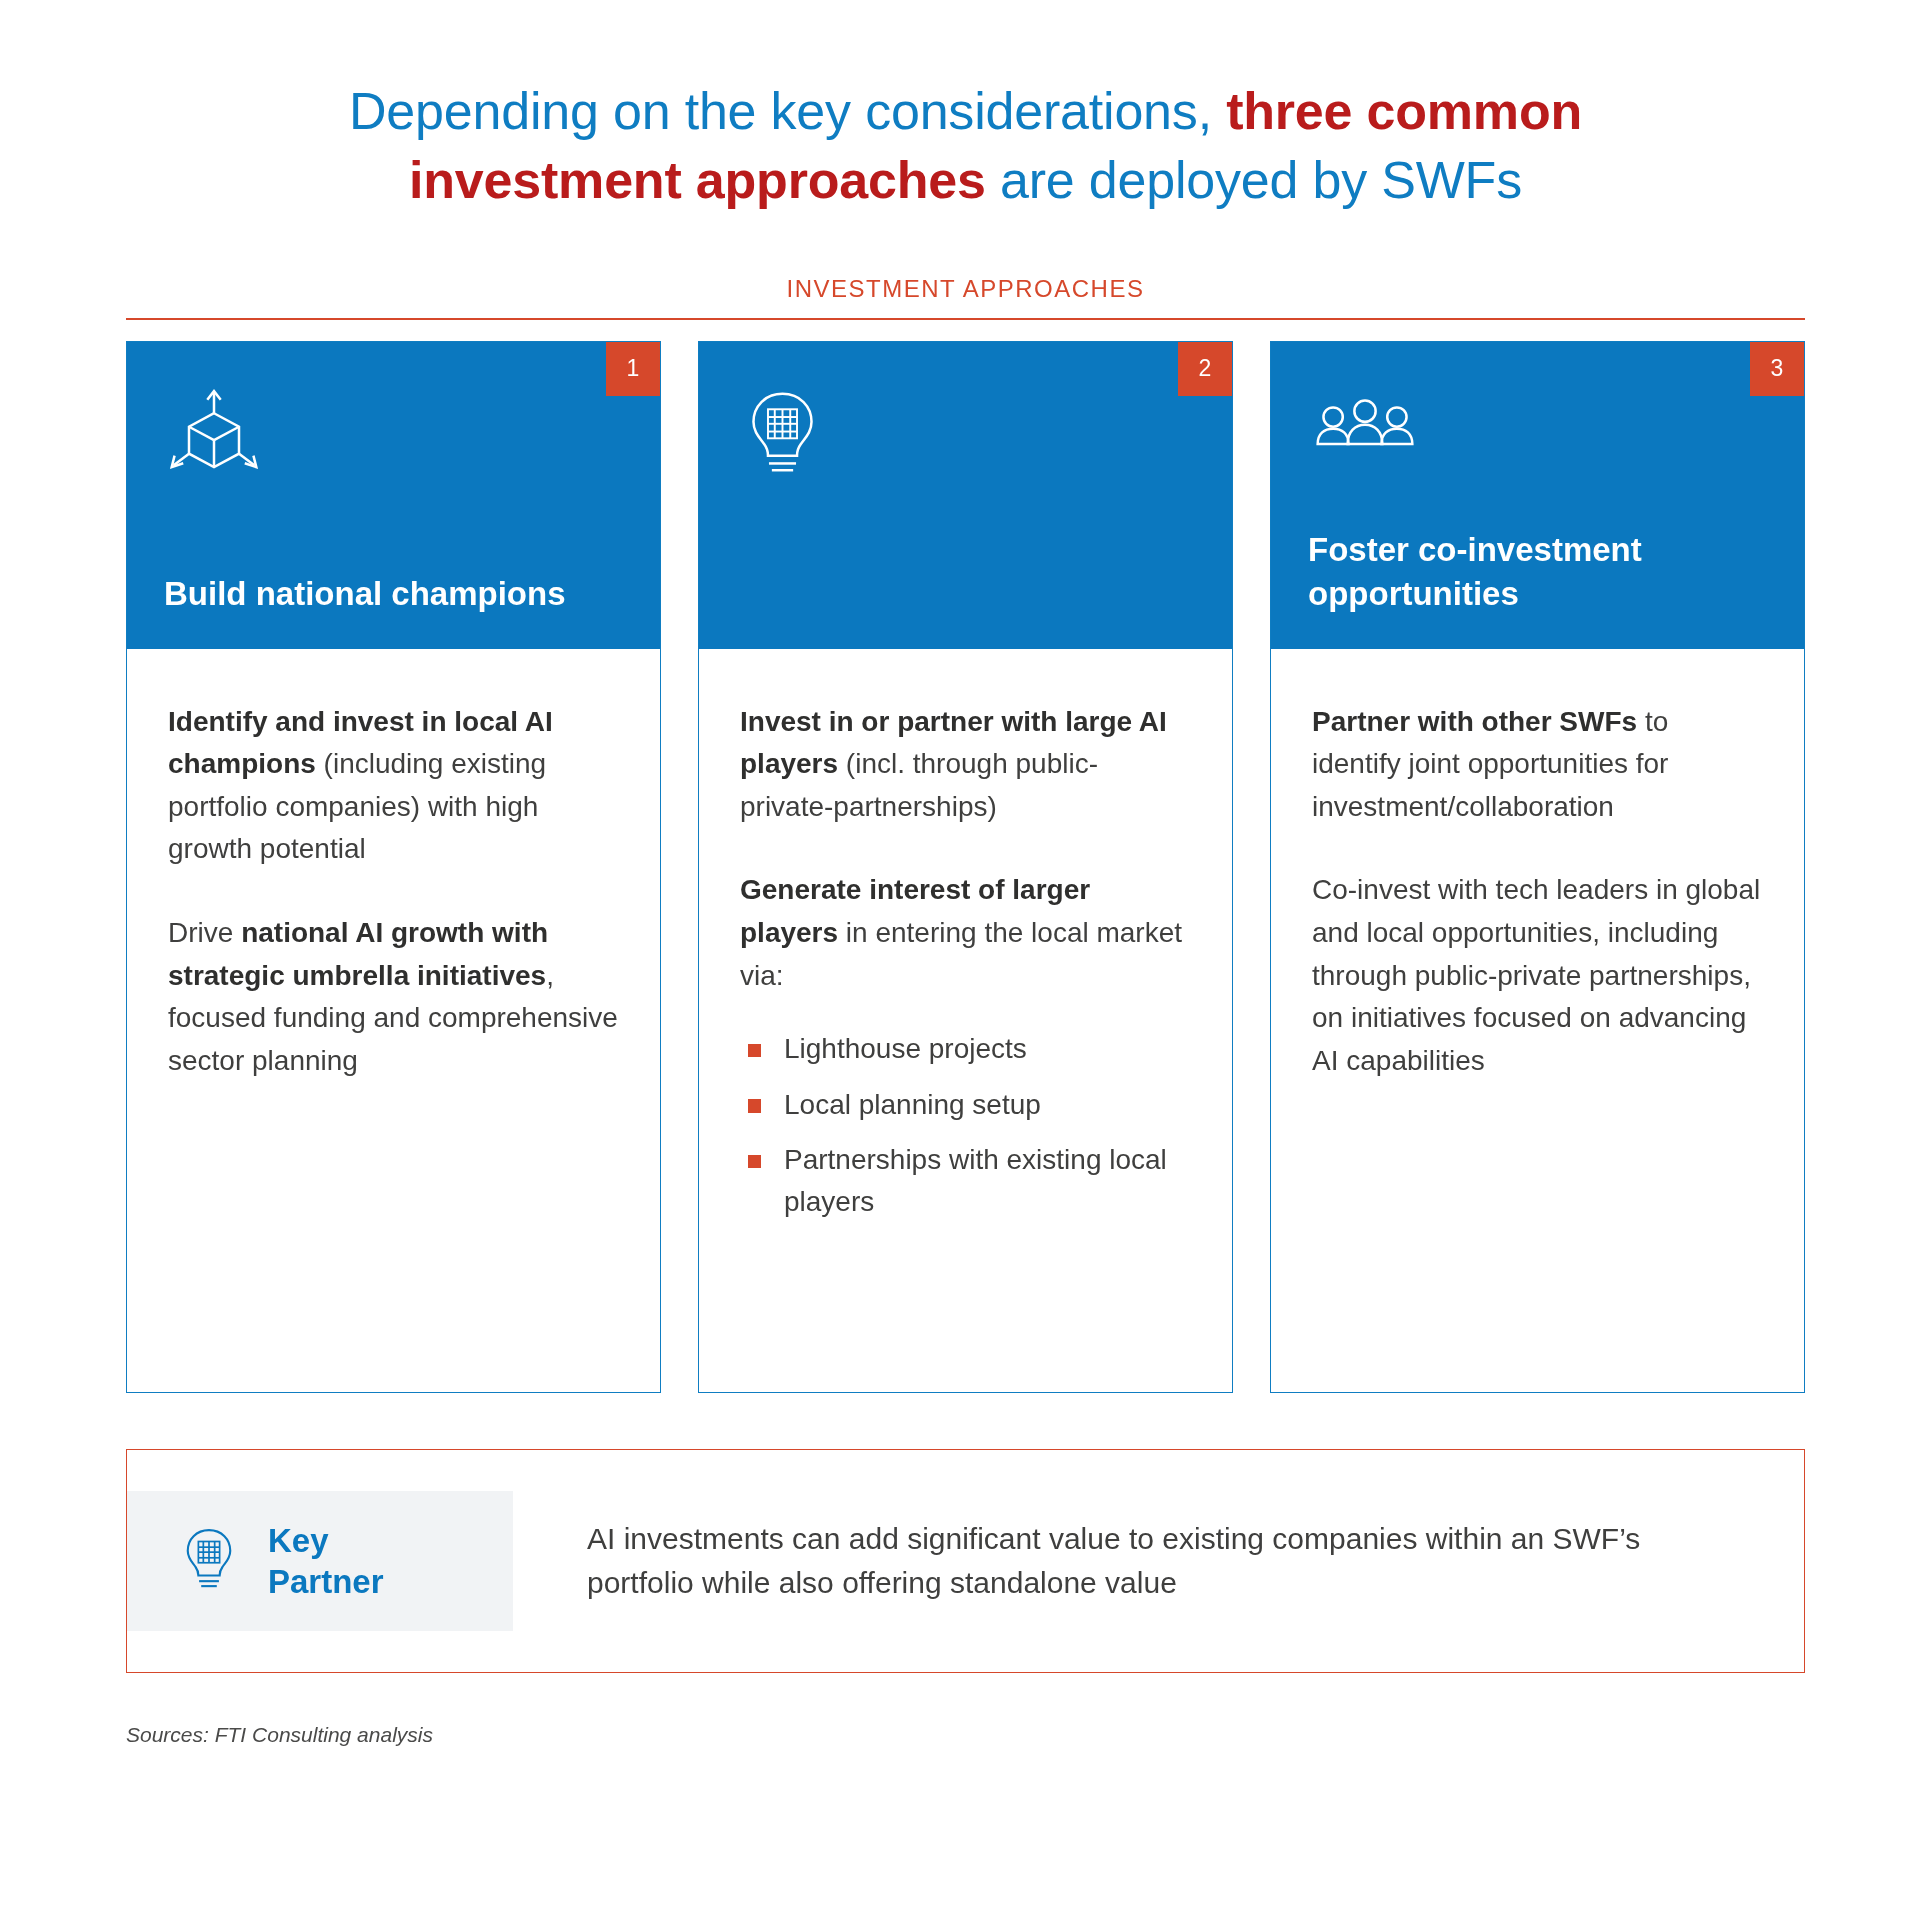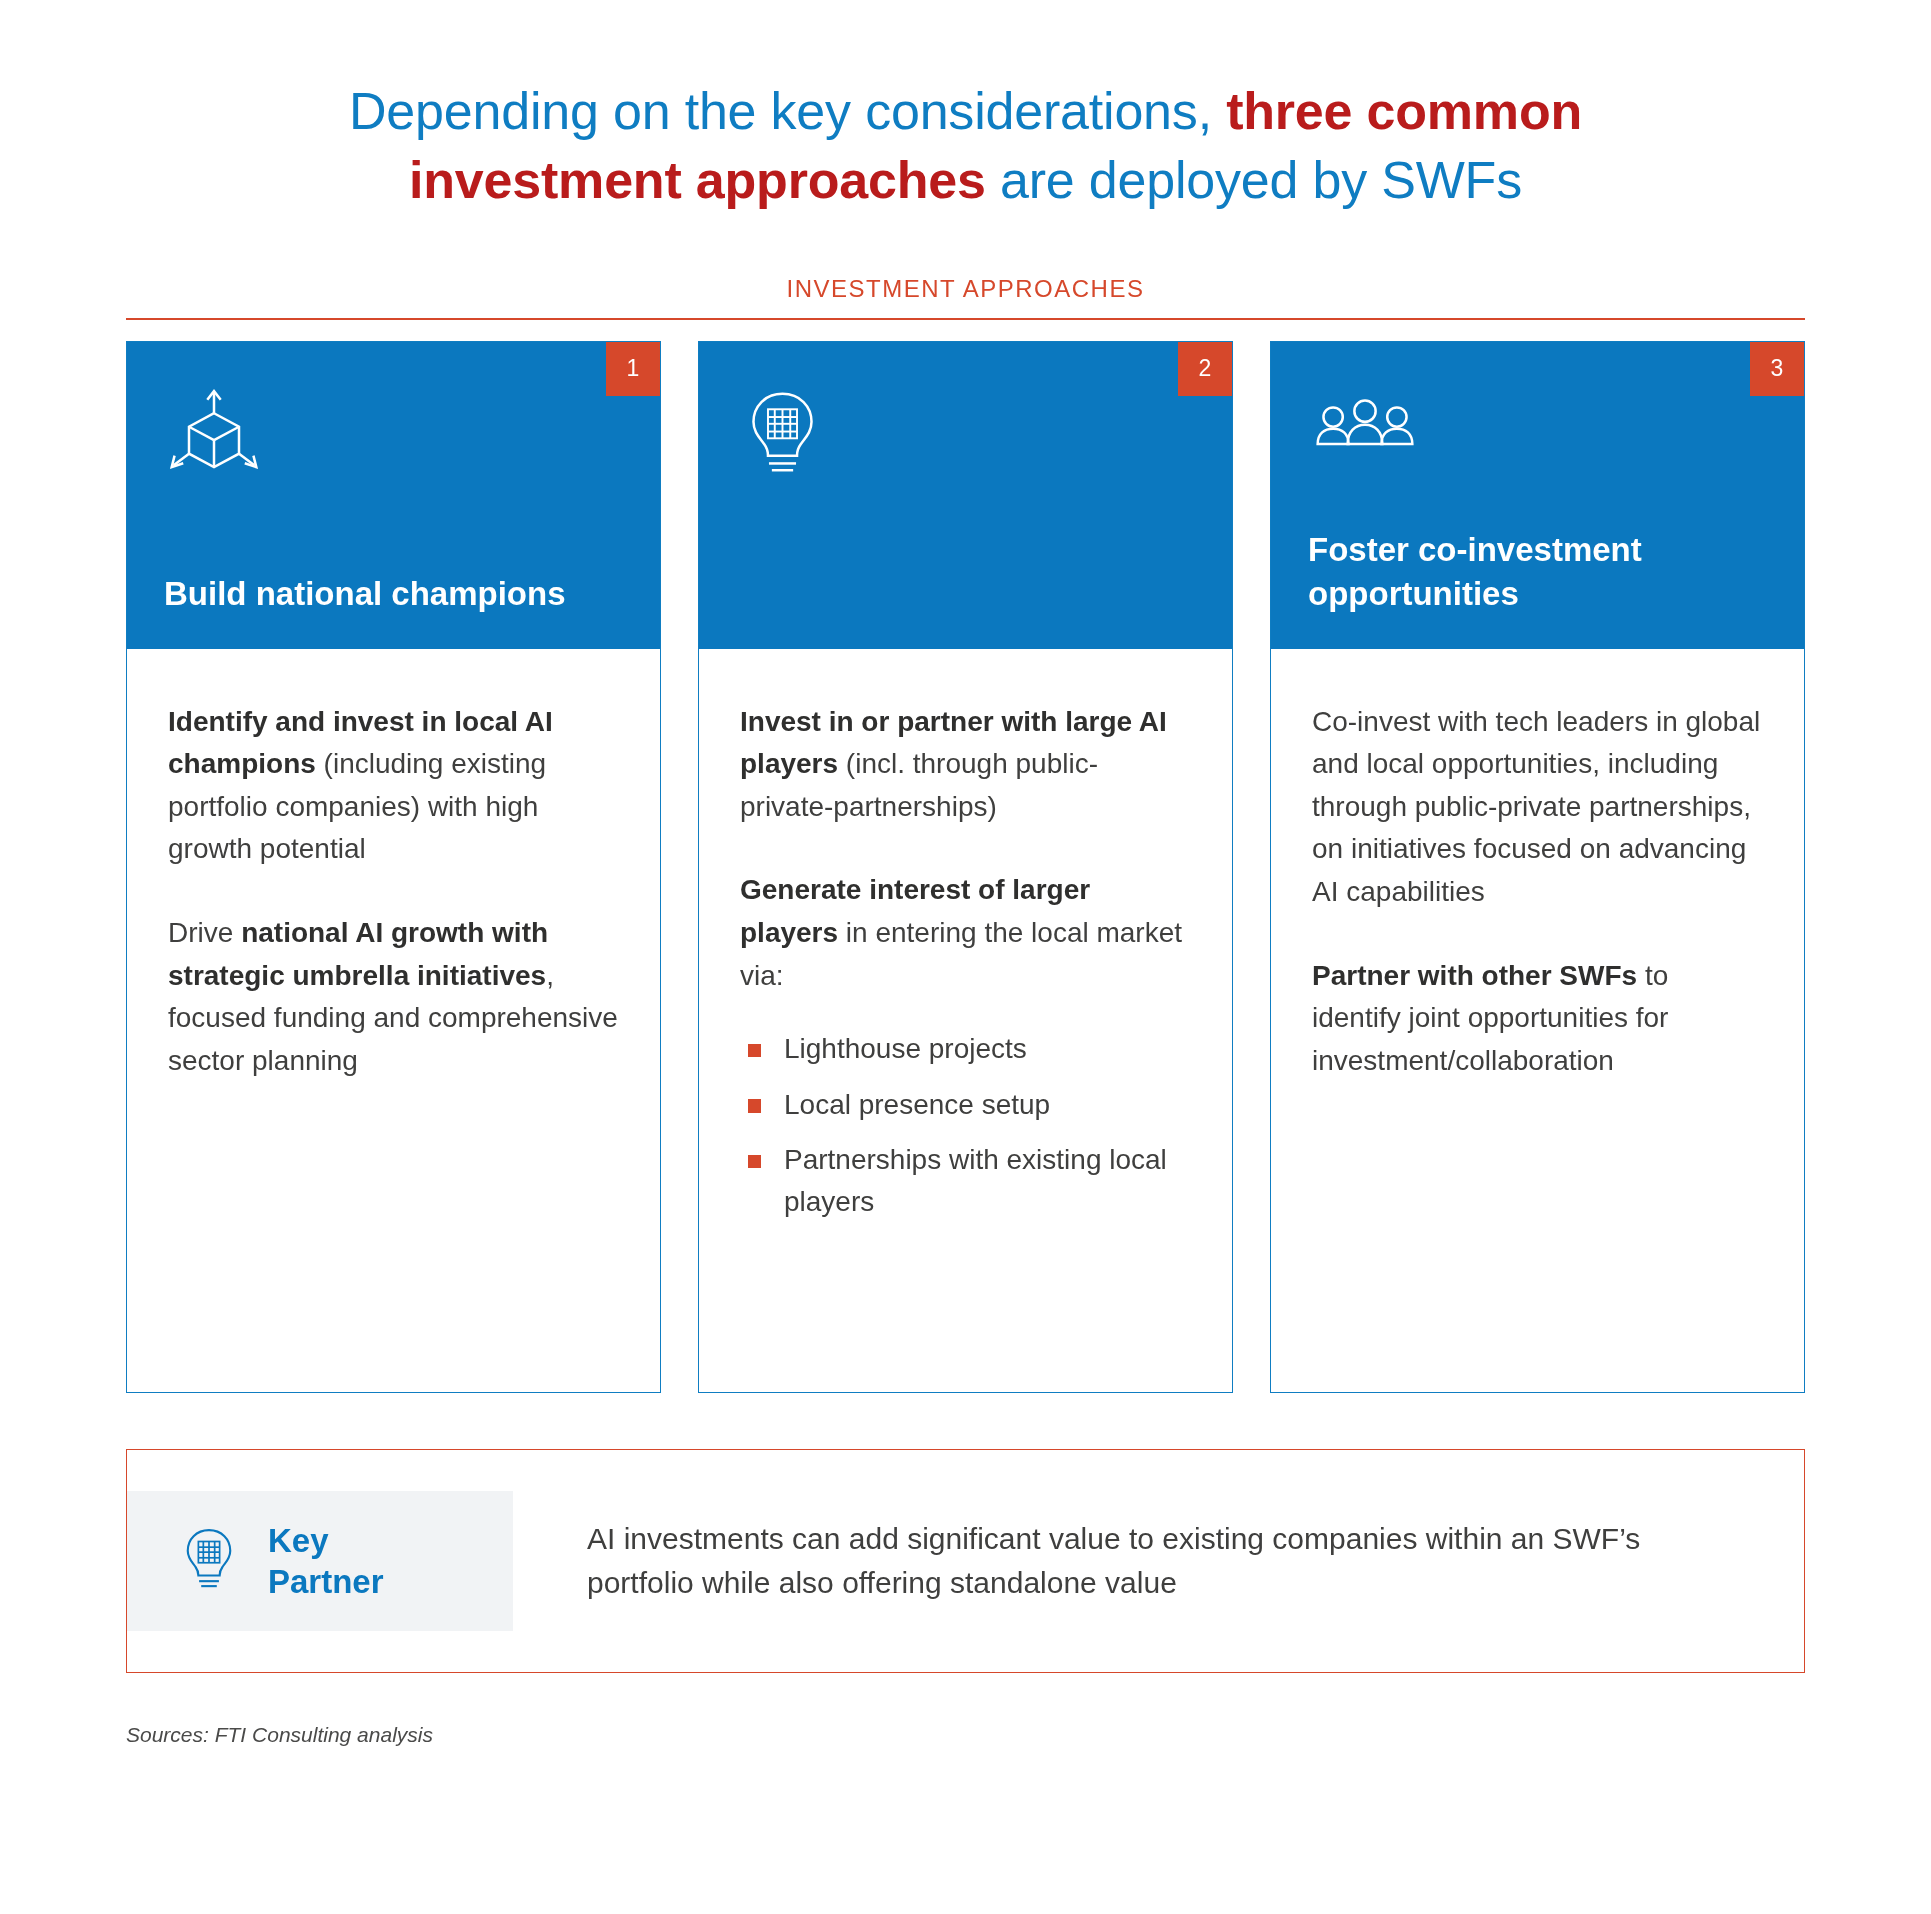--- a/index.html
+++ b/index.html
@@ -231,21 +231,21 @@
       </div>
       <div class="card-body">
         <div class="para">
           <b>Invest in or partner with large AI players</b><span> (incl. through public-private-partnerships)</span>
         </div>
         <div class="para">
           <b>Generate interest of larger players</b><span> in entering the local market via:</span>
         </div>
         <ul class="bullets">
           <li>Lighthouse projects</li>
-          <li>Local presence setup</li>
+          <li>Local planning setup</li>
           <li>Partnerships with existing local players</li>
         </ul>
       </div>
     </div>
 
     <div class="card">
       <div class="card-head">
         <div class="badge">3</div>
         <div class="card-icon">
           <svg width="114" height="89" viewBox="0 0 118 92" fill="none" stroke="#ffffff" stroke-width="2.6">
@@ -254,24 +254,24 @@
             <circle cx="59" cy="24" r="11"></circle>
             <path d="M41 58 C41 45 49 38 59 38 C69 38 77 45 77 58 Z"></path>
             <circle cx="92" cy="30" r="10"></circle>
             <path d="M76 58 C76 47 83 42 92 42 C101 42 108 47 108 58 Z"></path>
           </svg>
         </div>
         <div class="card-title">Foster co-investment opportunities</div>
       </div>
       <div class="card-body">
         <div class="para">
+          <b>Partner with other SWFs</b><span> to identify joint opportunities for investment/collaboration</span>
+        </div>
+        <div class="para">
           <span>Co-invest with tech leaders in global and local opportunities, including through public-private partnerships, on initiatives focused on advancing AI capabilities</span>
-        </div>
-        <div class="para">
-          <b>Partner with other SWFs</b><span> to identify joint opportunities for investment/collaboration</span>
         </div>
       </div>
     </div>
 
   </div>
 
   <div class="takeaway">
     <div class="takeaway-left">
       <div>
         <svg width="68" height="77" viewBox="0 0 96 92" fill="none" stroke="#0b78bf" stroke-width="3">

